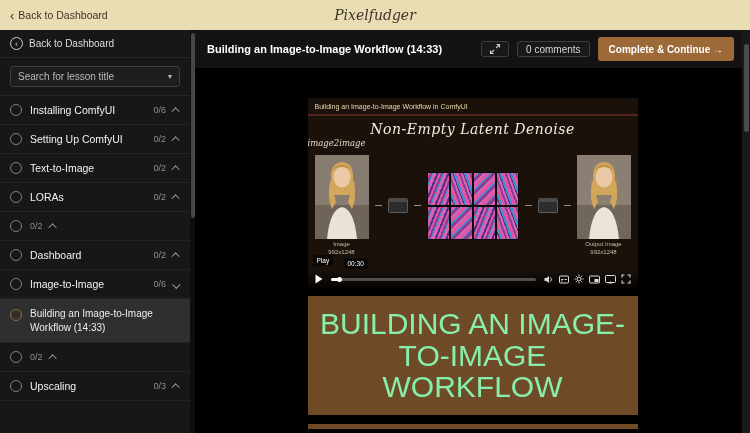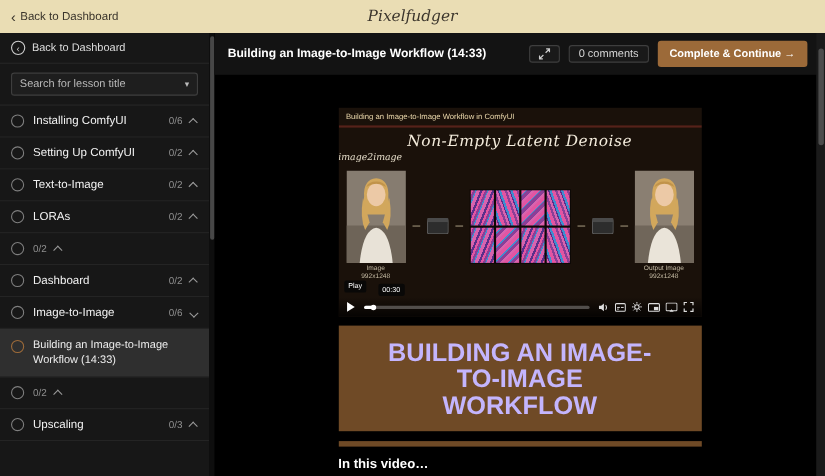--- a/index.html
+++ b/index.html
@@ -75,21 +75,21 @@
   .tt-time { left:36px; bottom:19px; }
   .play-btn { background:none; border:0; padding:0; cursor:pointer; display:flex; }
   .seek { flex:1; height:3px; background:rgba(255,255,255,.28); border-radius:2px; margin:0 8px; position:relative; cursor:pointer; }
   .seek-fill { width:4%; height:100%; background:#fff; border-radius:2px; }
   .seek-knob { position:absolute; left:4%; top:50%; width:5px; height:5px; margin:-2.5px 0 0 -2px; border-radius:50%; background:#fff; }
   .ctrl-icons { display:flex; align-items:center; gap:5px; }
   .ctrl-icons svg { display:block; cursor:pointer; }
 
   
   .banner { margin-top:8px; background:#6f4a26; padding:12px 8px; text-align:center; }
-  .banner div { font-size:23px; line-height:1.05; font-weight:700; color:#c4b5fd; }
+  .banner div { font-size:30px; line-height:1.05; font-weight:400; color:#86efac; }
   .content-divider { height:5px; background:#6f4a26; margin-top:9px; }
   .intro-text { margin-top:8px; font-size:12px; font-weight:700; color:#fff; }
 
   .window-scrollbar { position:absolute; top:30px; right:0; width:8px; height:403px; background:#1a1a1a; z-index:6; }
   .window-thumb { position:absolute; top:14px; left:1.5px; width:5px; height:88px; background:#4c4c4c; border-radius:3px; }
 </style>
 </head>
 <body>
 
 <div class="topbar">

